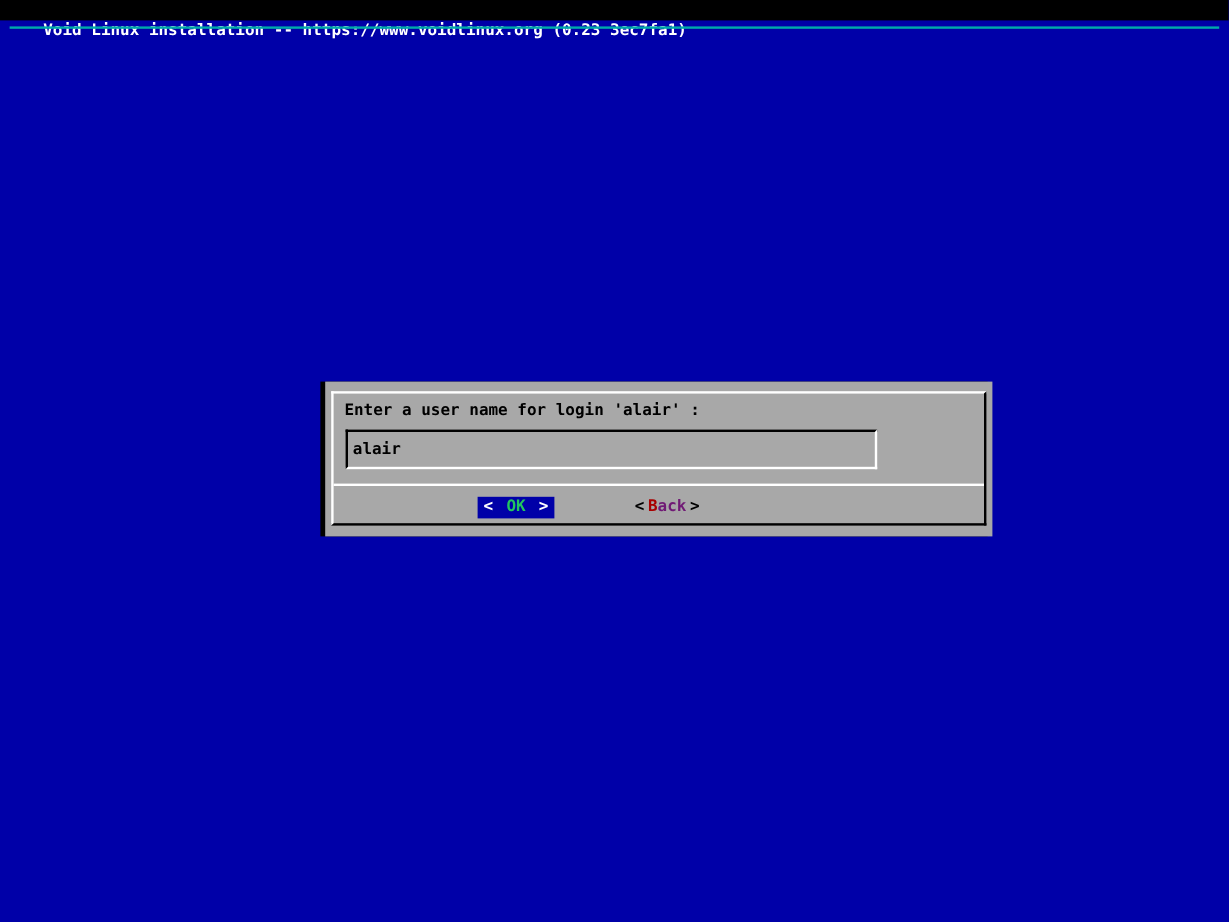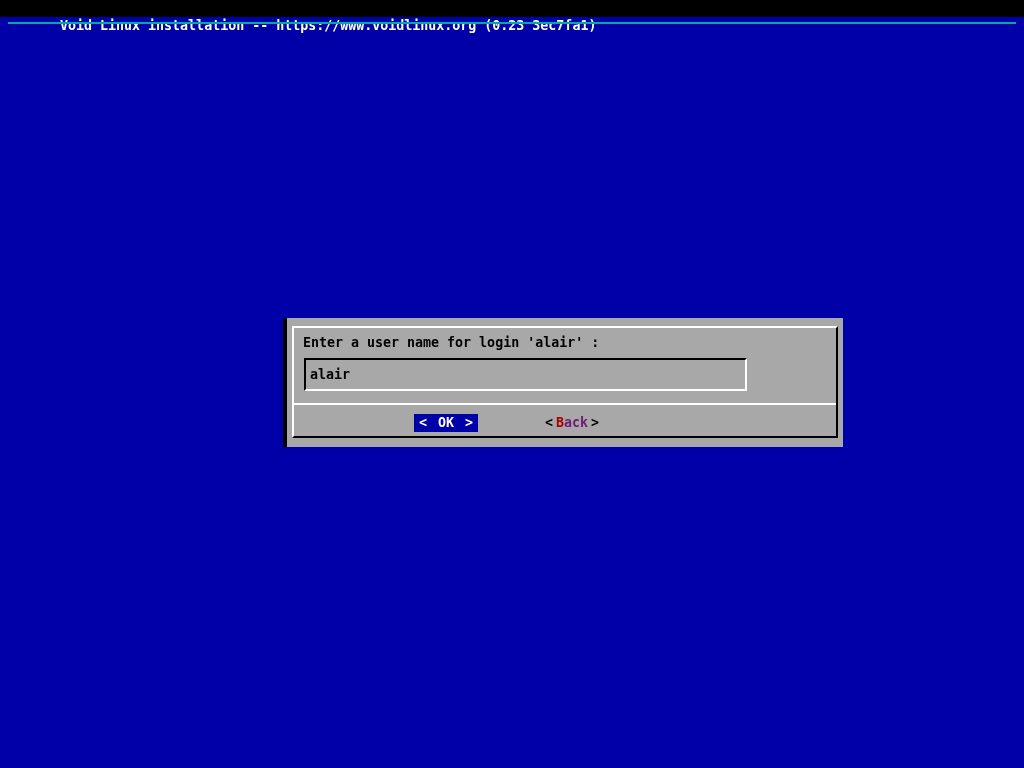--- a/index.html
+++ b/index.html
@@ -23,33 +23,33 @@
     position: absolute;
     top: 0; left: 0;
     width: 1024px;
     height: 17px;
     background: #000000;
     color: #FFFFFF;
     font-size: 13.3px;
     line-height: 17px;
     white-space: pre;
   }
-  .topbar .bt-text { padding-left: 4px; margin-left: 24px; }
+  .topbar .bt-text { padding-left: 4px; }
   .title-line {
     position: absolute;
     top: 22px;
     left: 8px;
     width: 1008px;
     height: 2px;
     background: #00AAAA;
   }
   
   .dialog {
     position: absolute;
-    left: 287px;
+    left: 271px;
     top: 318px;
     width: 556px;
     height: 129px;
     background: #A8A8A8;
     box-shadow: -4px 0 0 0 #000000;
     font-size: 13.3px;
     color: #000000;
   }
   .border3d {
     position: absolute;
@@ -106,21 +106,21 @@
     box-sizing: border-box;
     padding: 0 5px;
     white-space: pre;
     cursor: default;
   }
   .btn-ok {
     left: 127px;
     background: #0000A8;
     color: #FFFFFF;
   }
-  .btn-ok .label { color: #ffffff; }
+  .btn-ok .label { color: #22c55e; }
   .btn-back {
     left: 253px;
     background: transparent;
     color: #000000;
   }
   .btn-back .hotkey { color: #A80000; }
   .btn-back .rest   { color: #701a75; }
   .btn-back .word   { display: inline; }
 </style>
 </head>

